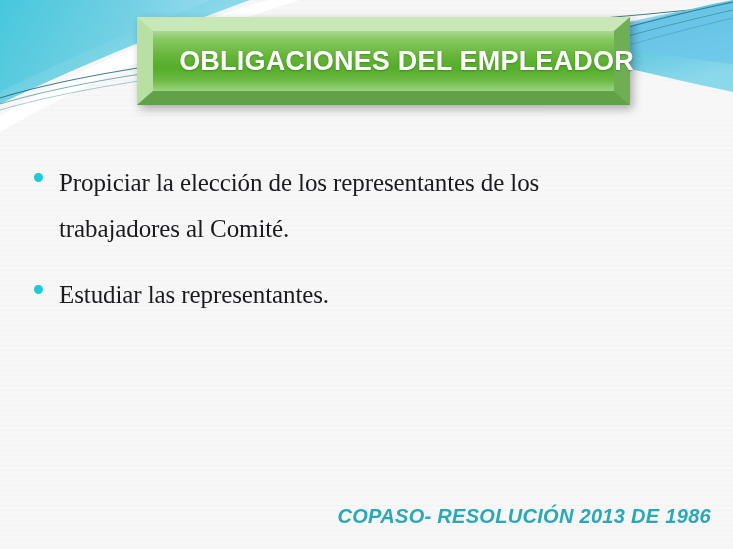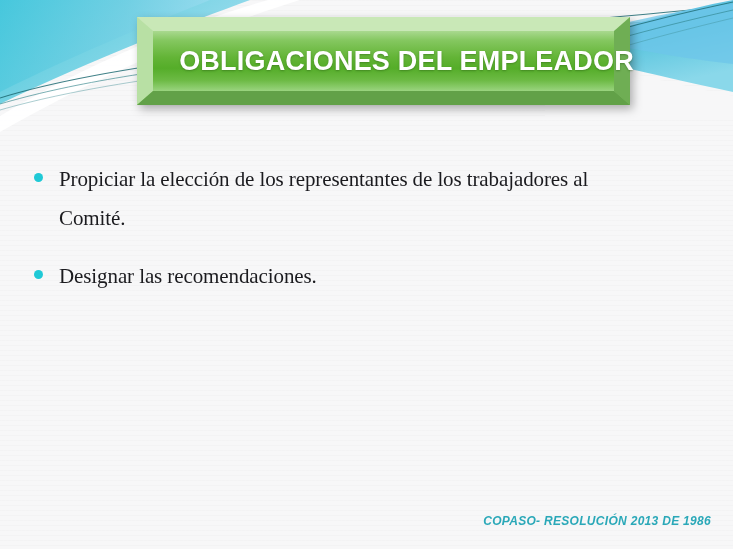--- a/index.html
+++ b/index.html
@@ -136,33 +136,33 @@
     width: 9px;
     height: 9px;
     border-radius: 50%;
     background: #1fc9d6;
     margin-top: 13px;
     margin-right: 16px;
   }
 
   .bullet-text {
     font-family: "Liberation Serif", serif;
-    font-size: 21px;
+    font-size: 25px;
     line-height: 1.85;
     color: #1b1b1f;
     letter-spacing: -0.1px;
   }
 
   
   .footer {
     position: absolute;
     right: 22px;
     bottom: 21px;
     font-family: "Liberation Sans", sans-serif;
-    font-size: 12px;
+    font-size: 20px;
     font-weight: bold;
     font-style: italic;
     color: #2aa8b8;
     letter-spacing: 0.3px;
     z-index: 6;
   }
 </style>
 </head>
 <body>
 
@@ -222,20 +222,20 @@
 
     <div class="bullet-item">
       <span class="bullet-dot"></span>
       <span class="bullet-text">Propiciar la elección de los representantes de los trabajadores al Comité.</span>
     </div>
 
 
 
     <div class="bullet-item">
       <span class="bullet-dot"></span>
-      <span class="bullet-text">Designar las recomendaciones.</span>
+      <span class="bullet-text">Estudiar las representantes.</span>
     </div>
 
   </div>
 
   <div class="footer">COPASO- RESOLUCIÓN 2013 DE 1986</div>
 
 </div>
 
 </body></html>

